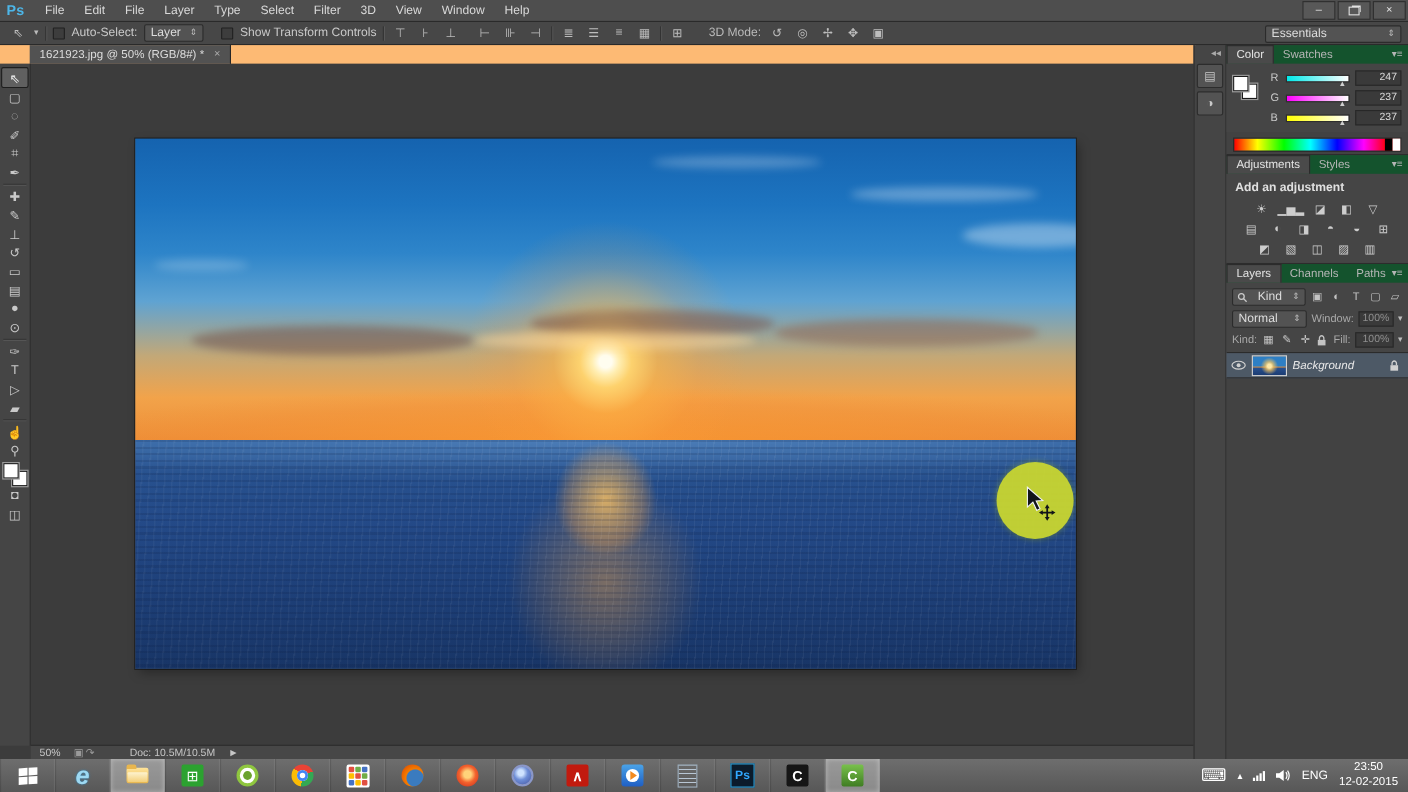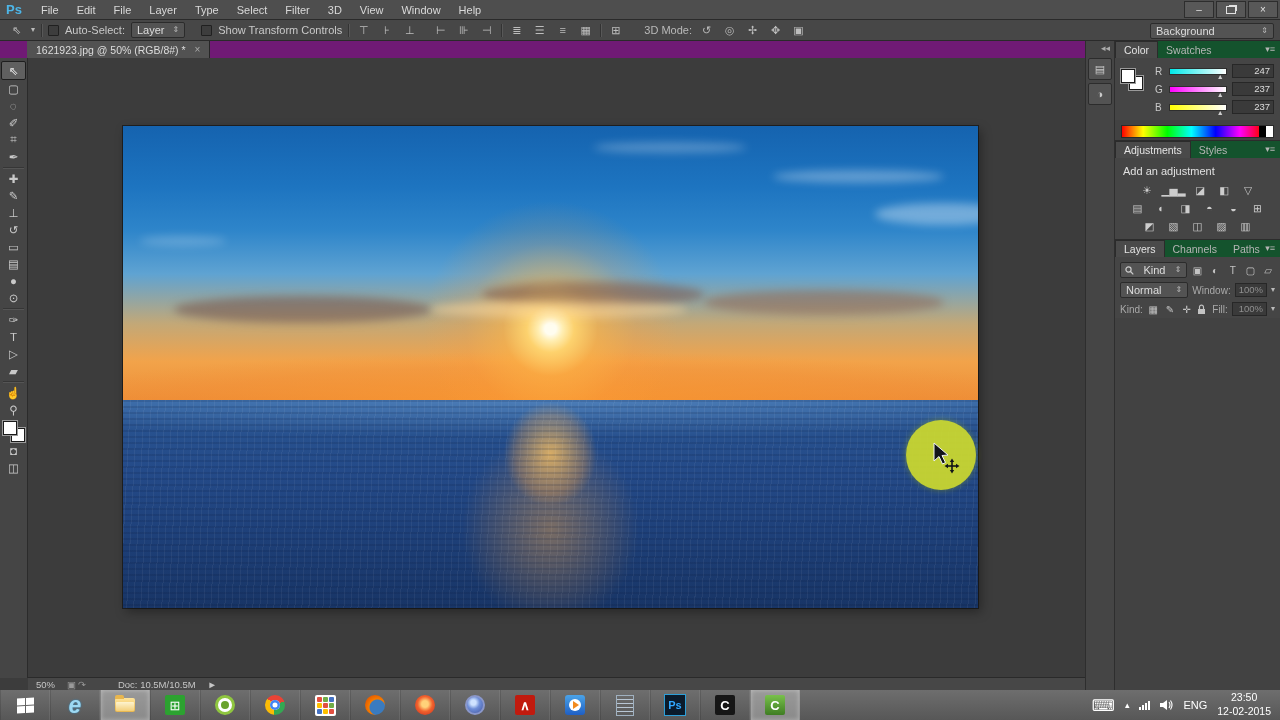--- a/index.html
+++ b/index.html
@@ -19,21 +19,21 @@
               border-bottom:1px solid #2a2a2a;display:flex;align-items:center;gap:6px;
               font-size:11px;color:#c9c9c9;padding-left:8px}
   .vdiv{width:1px;height:13px;background:#333;box-shadow:1px 0 0 #585858}
   .cb{width:9px;height:9px;background:#3d3d3d;border:1px solid #202020;border-radius:1px}
   .sel{background:#535353;border:1px solid #2b2b2b;border-radius:2px;padding:1px 5px;
        display:flex;align-items:center;gap:8px;color:#ddd;font-size:11px}
   .updn{font-size:8px;color:#bbb;line-height:1}
   .obic{width:17px;text-align:center;color:#bdbdbd;font-size:11px}
   #workspace-sel{position:absolute;right:6px;top:3px;width:112px;justify-content:space-between}
   
-  #tabbar{position:absolute;left:0;top:41px;width:1087px;height:17px;background:#701a75;display:flex}
+  #tabbar{position:absolute;left:0;top:41px;width:1087px;height:17px;background:#fdba74;display:flex}
   .tab{margin-left:27px;background:#525252;border-right:1px solid #262626;display:flex;
        align-items:center;gap:9px;padding:0 9px;font-size:10.5px;color:#dcdcdc}
   .tabx{color:#aaa;font-size:10px}
   
   #toolbar{position:absolute;left:0;top:58px;width:27px;bottom:42px;background:#454545;
            border-right:1px solid #2b2b2b;display:flex;flex-direction:column;align-items:center;padding-top:3px}
   .tool{width:23px;height:17px;display:flex;align-items:center;justify-content:center;
         color:#c9c9c9;font-size:11.5px;flex:0 0 auto}
   .tool.seld{background:#606060;border:1px solid #1e1e1e;border-radius:2px;color:#f0f0f0}
   .tgrp{width:21px;height:1px;background:#363636;box-shadow:0 1px 0 #555;margin:2px 0;flex:0 0 auto}
@@ -81,21 +81,21 @@
   .crow{display:flex;align-items:center;gap:5px;padding:1px 6px;height:16px}
   .clabel{width:9px;color:#c9c9c9;font-size:10px}
   .track{flex:1;height:5px;position:relative;border:1px solid #2e2e2e}
   .thumb{position:absolute;right:4%;bottom:-6px;color:#cfcfcf;font-size:7px}
   .valbox{width:34px;height:12px;background:#3a3a3a;border:1px solid #272727;color:#ddd;
           font-size:9.5px;text-align:right;padding:0 3px;line-height:12px}
   #spectrum{height:11px;margin:5px 6px 2px;border:1px solid #2a2a2a;display:flex;
     background:linear-gradient(90deg,#f00 0,#ff0 14%,#0f0 30%,#0ff 46%,#00f 62%,#f0f 78%,#f00 92%)}
   #spectrum .bsq{margin-left:auto;width:7px;height:100%;background:#000}
   #spectrum .wsq{width:7px;height:100%;background:#fff}
-  .adj-head{font-weight:normal;color:#e0e0e0;padding:3px 8px 4px;font-size:11px}
+  .adj-head{font-weight:bold;color:#e0e0e0;padding:3px 8px 4px;font-size:11px}
   .adjrow{display:flex;justify-content:center;gap:5px;padding:2px 0}
   .aic{min-width:19px;height:14px;display:flex;align-items:center;justify-content:center;
        color:#cdcdcd;font-size:10.5px}
   .lrow{display:flex;align-items:center;gap:4px;padding:2px 5px}
   .ltext{color:#a9a9a9;font-size:10px}
   .grayval{color:#8f8f8f}
   .lic{width:15px;text-align:center;color:#c3c3c3;font-size:10px}
   #layerrow{height:22px;background:#4d5966;border-top:1px solid #2b2b2b;border-bottom:1px solid #2b2b2b;
             display:flex;align-items:center;gap:5px;padding:0 4px;margin-top:2px}
   #lthumb{width:30px;height:17px;border:1px solid #d5d5d5;background:
@@ -203,21 +203,21 @@
   <span class="obic">▦</span>
   <span class="vdiv"></span>
   <span class="obic">⊞</span>
   <span style="margin-left:14px;color:#b9b9b9">3D Mode:</span>
   <span class="obic">↺</span>
   <span class="obic">◎</span>
   <span class="obic">✢</span>
   <span class="obic">✥</span>
   <span class="obic">▣</span>
   <span class="sel" id="workspace-sel">
-    <span>Background</span>
+    <span>Essentials</span>
     <span class="updn">⇕</span>
   </span>
 </div>
 
 <div id="tabbar">
   <div class="tab">
     <span>1621923.jpg @ 50% (RGB/8#) *</span>
     <span class="tabx">×</span>
   </div>
 </div>
@@ -410,20 +410,32 @@
         <span class="lic">✎</span>
         <span class="lic">✛</span>
         <svg width="9" height="11" class="lic" style="width:11px">
           <rect x="1" y="5" width="7" height="5" fill="#c3c3c3"></rect>
           <path d="M2.5 5 V3.2 A2 2 0 0 1 6.5 3.2 V5" fill="none" stroke="#c3c3c3" stroke-width="1.2"></path>
           </svg>
         <span class="ltext" style="margin-left:2px">Fill:</span>
         <span class="valbox grayval" style="width:32px">100%</span>
         <span class="updn">▾</span>
       </div>
+      <div id="layerrow">
+        <svg width="14" height="10">
+          <ellipse cx="7" cy="5" rx="6" ry="3.6" fill="none" stroke="#d0d0d0" stroke-width="1.1"></ellipse>
+          <circle cx="7" cy="5" r="1.8" fill="#d0d0d0"></circle>
+          </svg>
+        <span id="lthumb"></span>
+        <span style="font-style:italic;color:#e8e8e8;font-size:10.5px">Background</span>
+        <svg width="9" height="11" style="margin-left:auto;margin-right:4px">
+          <rect x="1" y="5" width="7" height="5" fill="#d0d0d0"></rect>
+          <path d="M2.5 5 V3.2 A2 2 0 0 1 6.5 3.2 V5" fill="none" stroke="#d0d0d0" stroke-width="1.2"></path>
+          </svg>
+      </div>
     </div>
   </div>
 </div>
 
 <div id="taskbar">
   <div class="tcell">
     <span class="winflag">
         <i></i>
         <i></i>
         <i></i>

